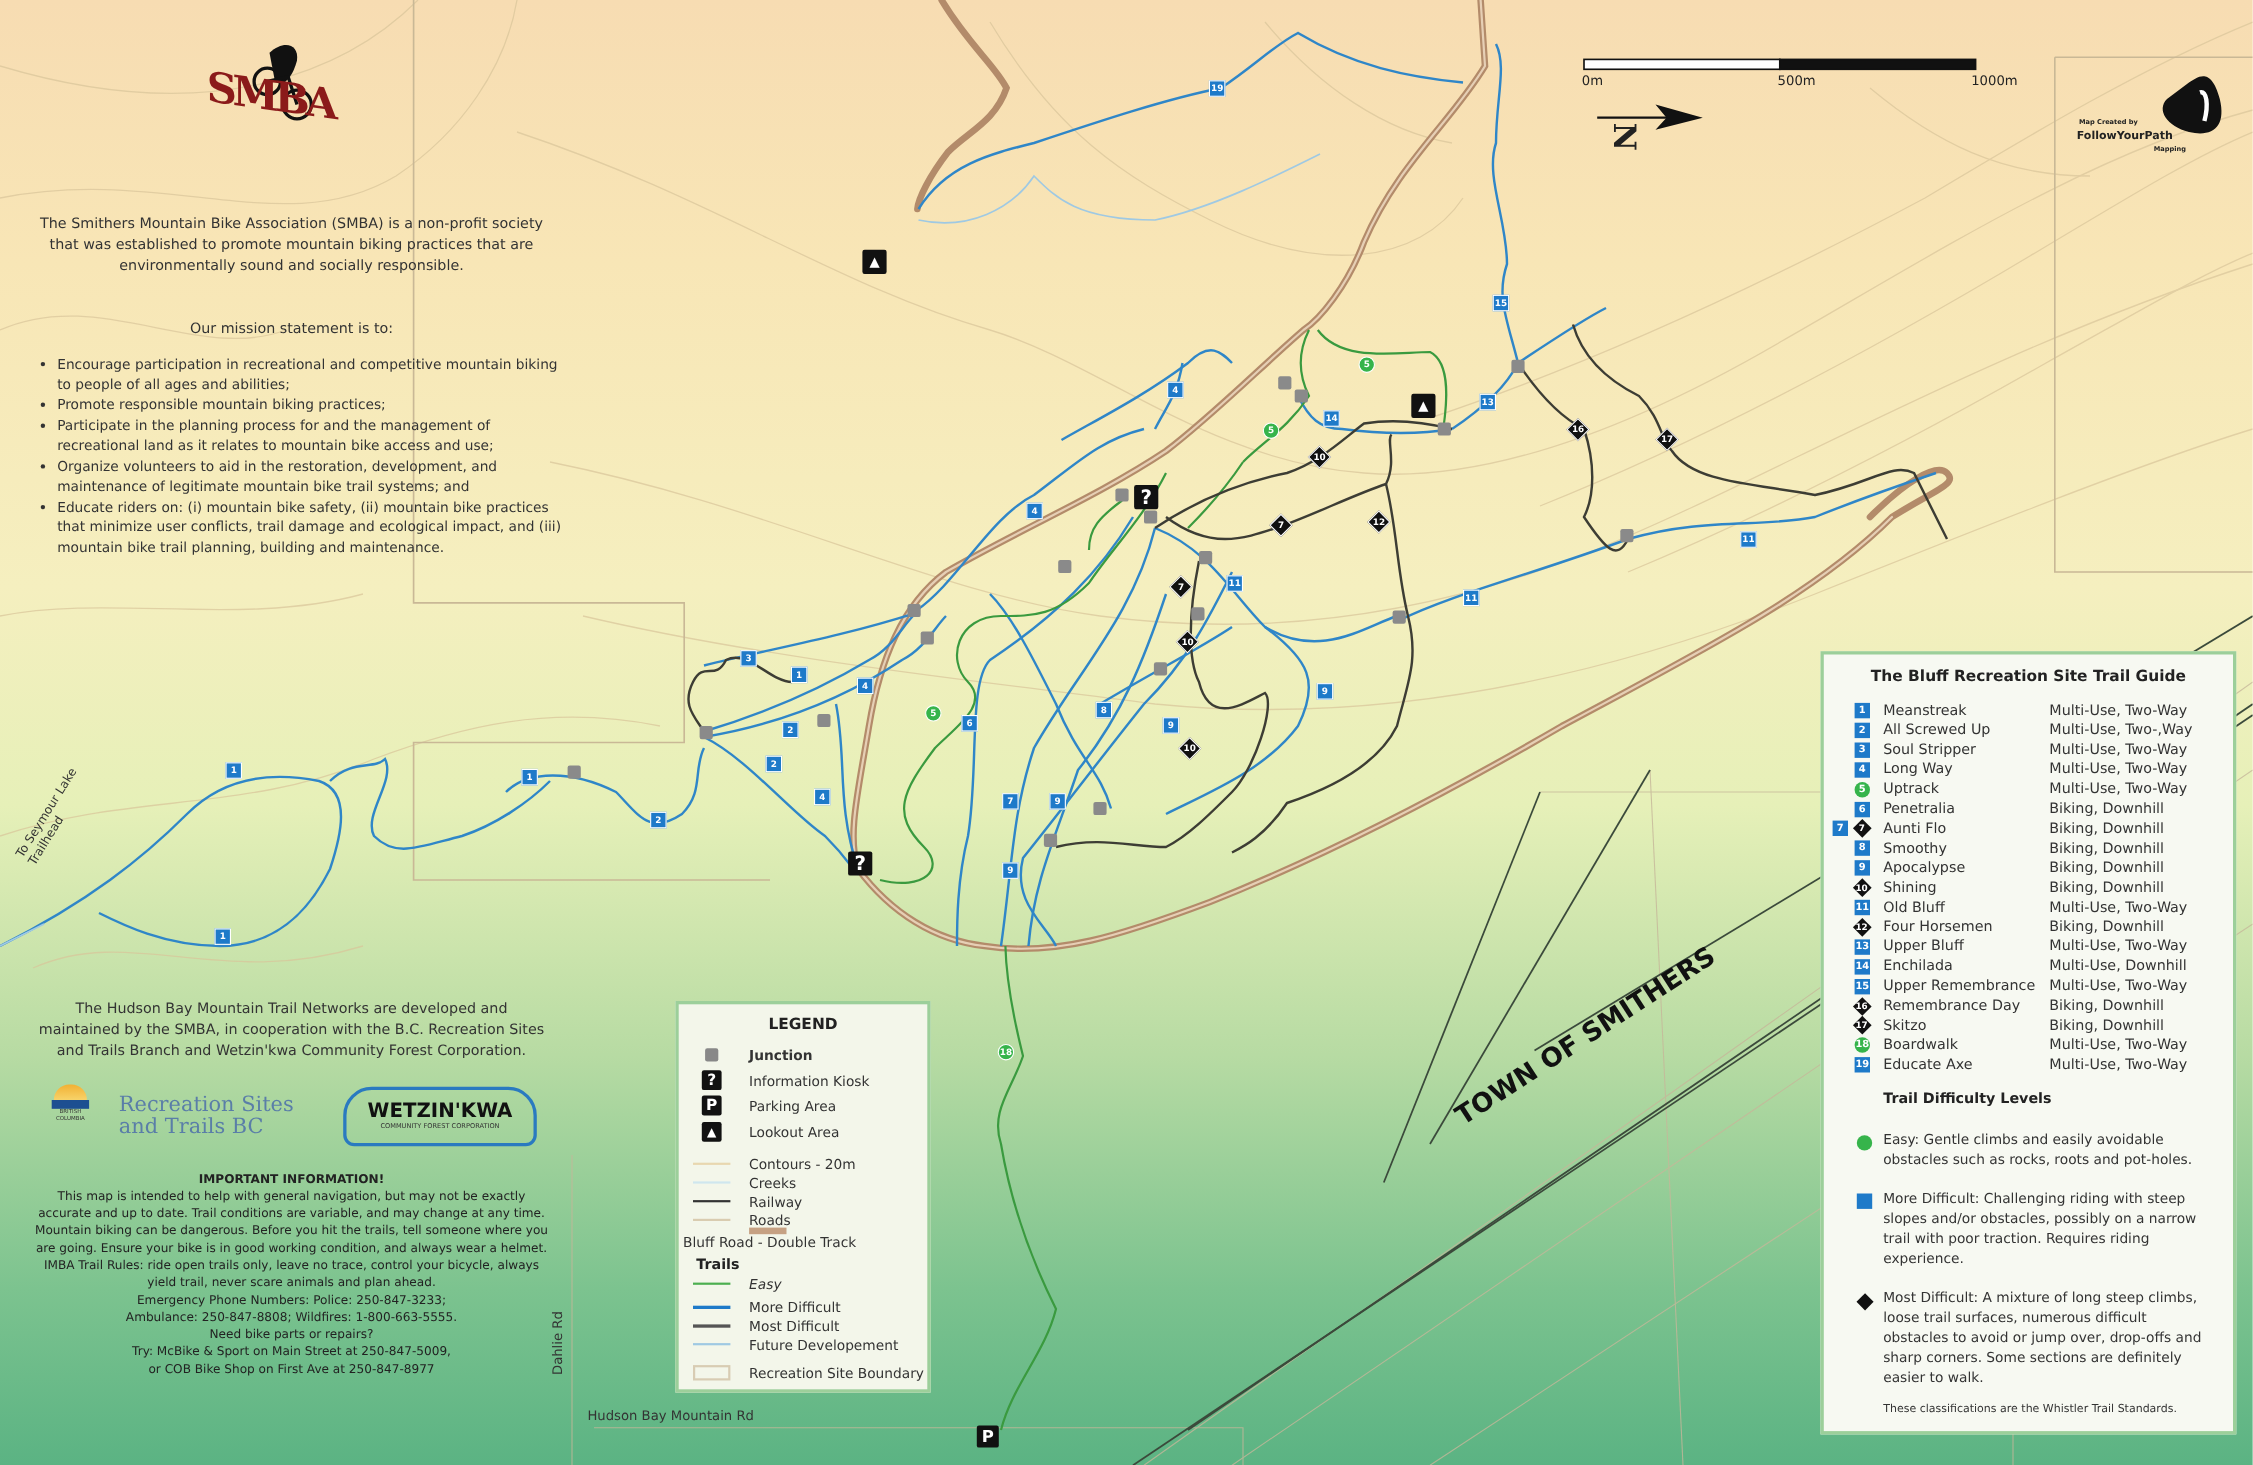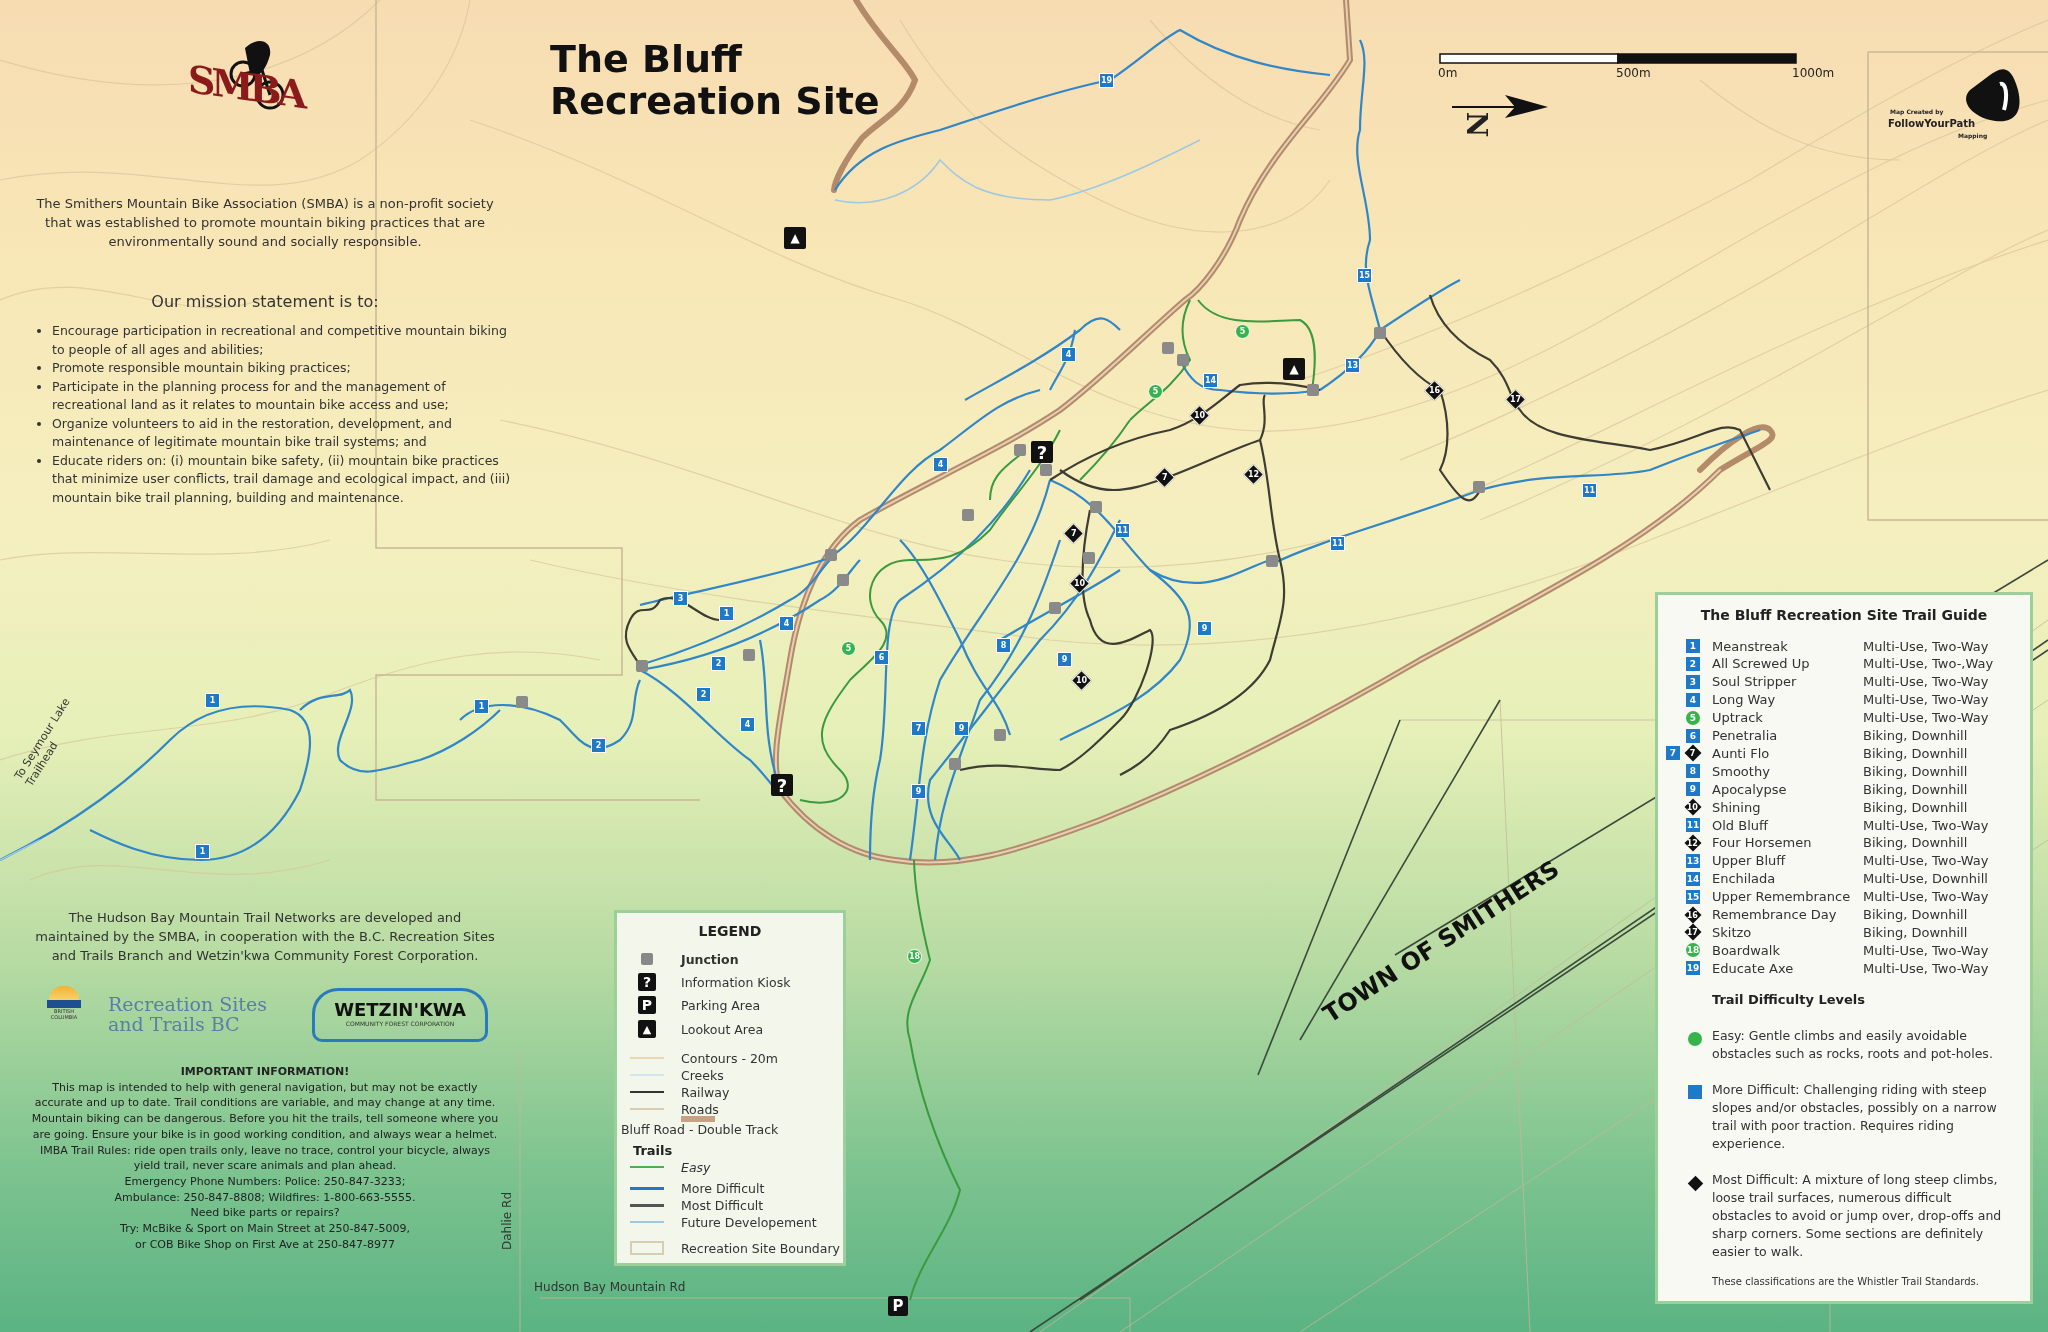--- a/index.html
+++ b/index.html
@@ -3,21 +3,21 @@
 <meta charset="utf-8">
 <style>
   html, body { margin:0; padding:0; }
   body { width:2048px; height:1332px; overflow:hidden; font-family:"DejaVu Sans", sans-serif; color:#222; }
   #map-root { position:relative; width:2048px; height:1332px;
     background: linear-gradient(180deg, #f7dcb2 0%, #f8e6b6 18%, #f5efbf 40%, #e6f0b8 55%, #b7dba3 72%, #7cc38f 88%, #5bb383 100%); overflow:hidden; }
   #map-svg { position:absolute; left:0; top:0; }
   .abs { position:absolute; }
   .title { left:550px; top:38px; font-weight:bold; font-size:38px; line-height:42px; color:#111; }
   .smba-text { left:30px; top:194px; width:470px; font-size:13px; line-height:19px; text-align:center; color:#333; }
-  .mission-head { left:30px; top:292px; width:470px; text-align:center; font-size:16px; color:#333; }
+  .mission-head { left:30px; top:292px; width:470px; text-align:center; font-size:13px; color:#333; }
   .mission-list { left:38px; top:322px; width:460px; font-size:12.5px; line-height:18.5px; color:#333; margin:0; padding:0 0 0 14px; }
   .mission-list li { margin:0; }
   .hbm-text { left:30px; top:908px; width:470px; font-size:13px; line-height:19px; text-align:center; color:#333; }
   .important { left:30px; top:1064px; width:470px; font-size:11px; line-height:15.7px; text-align:center; color:#222; }
   .important .h { font-weight:bold; }
   .legend { left:614px; top:910px; width:232px; height:356px; background:#f3f6ea; border:3px solid #9ccf9a; box-sizing:border-box; font-size:12.5px; color:#333; }
   .legend h3 { margin:10px 0 6px 0; text-align:center; font-size:14px; color:#222; }
   .lg-row { position:absolute; left:0; height:20px; display:flex; align-items:center; }
   .lg-sym { width:60px; display:flex; justify-content:center; }
   .lg-label { margin-left:4px; }
@@ -163,24 +163,20 @@
       <path d="M245,48 C258,36 272,40 270,55 C266,70 258,80 250,74 Z" fill="#111"></path>
       <path d="M243,74 L262,70 L270,95" stroke="#111" stroke-width="3" fill="none"></path>
     </g>
 
     <g>
       <path d="M1990,75 C1998,70 2010,60 2018,90 C2024,115 2012,125 1990,120 C1970,115 1960,100 1970,90 Z" fill="#111"></path>
       <path d="M2000,84 C2006,82 2008,95 2004,110" stroke="#fff" stroke-width="4" fill="none"></path>
     </g>
   </svg>
 
-  <div class="abs title">
-    <div>The Bluff</div>
-    <div>Recreation Site</div>
-  </div>
 
   <div class="abs" style="left:188px; top:70px; font-family:'DejaVu Serif', serif; font-weight:bold; color:#8b1a1a; font-size:38px; line-height:34px; letter-spacing:-4px; transform:skewY(8deg);">SMBA</div>
 
   <div class="abs smba-text">The Smithers Mountain Bike Association (SMBA) is a non-profit society that was established to promote mountain biking practices that are environmentally sound and socially responsible.</div>
   <div class="abs mission-head">Our mission statement is to:</div>
   <ul class="abs mission-list">
     <li>Encourage participation in recreational and competitive mountain biking to people of all ages and abilities;</li>
     <li>Promote responsible mountain biking practices;</li>
     <li>Participate in the planning process for and the management of recreational land as it relates to mountain bike access and use;</li>
     <li>Organize volunteers to aid in the restoration, development, and maintenance of legitimate mountain bike trail systems; and</li>

